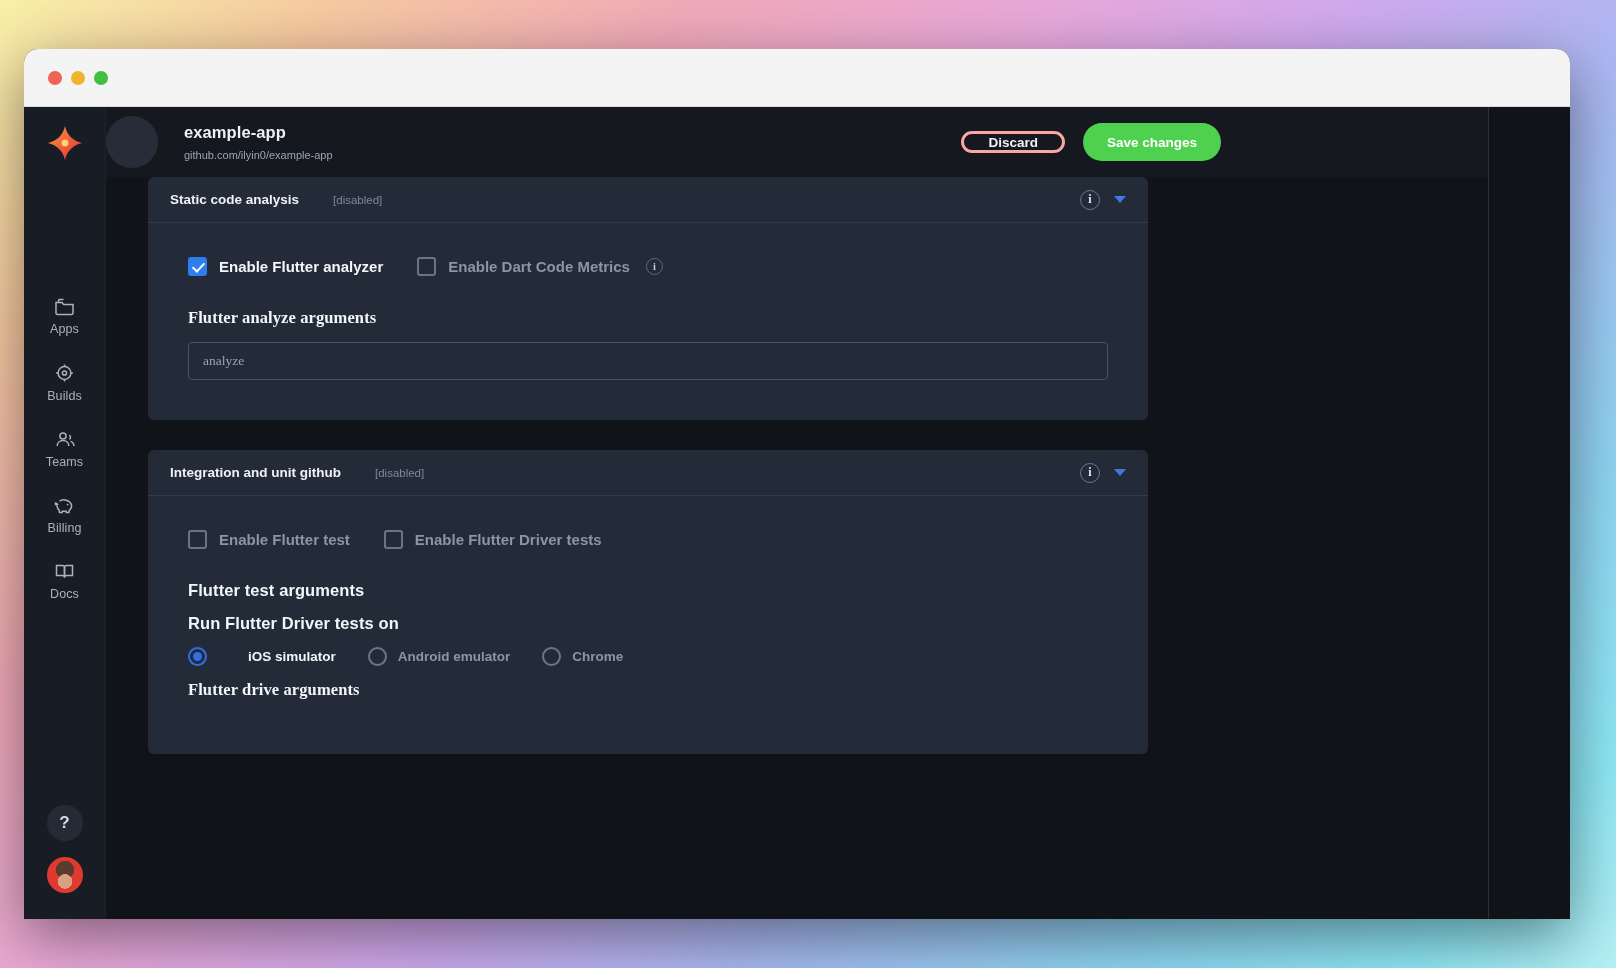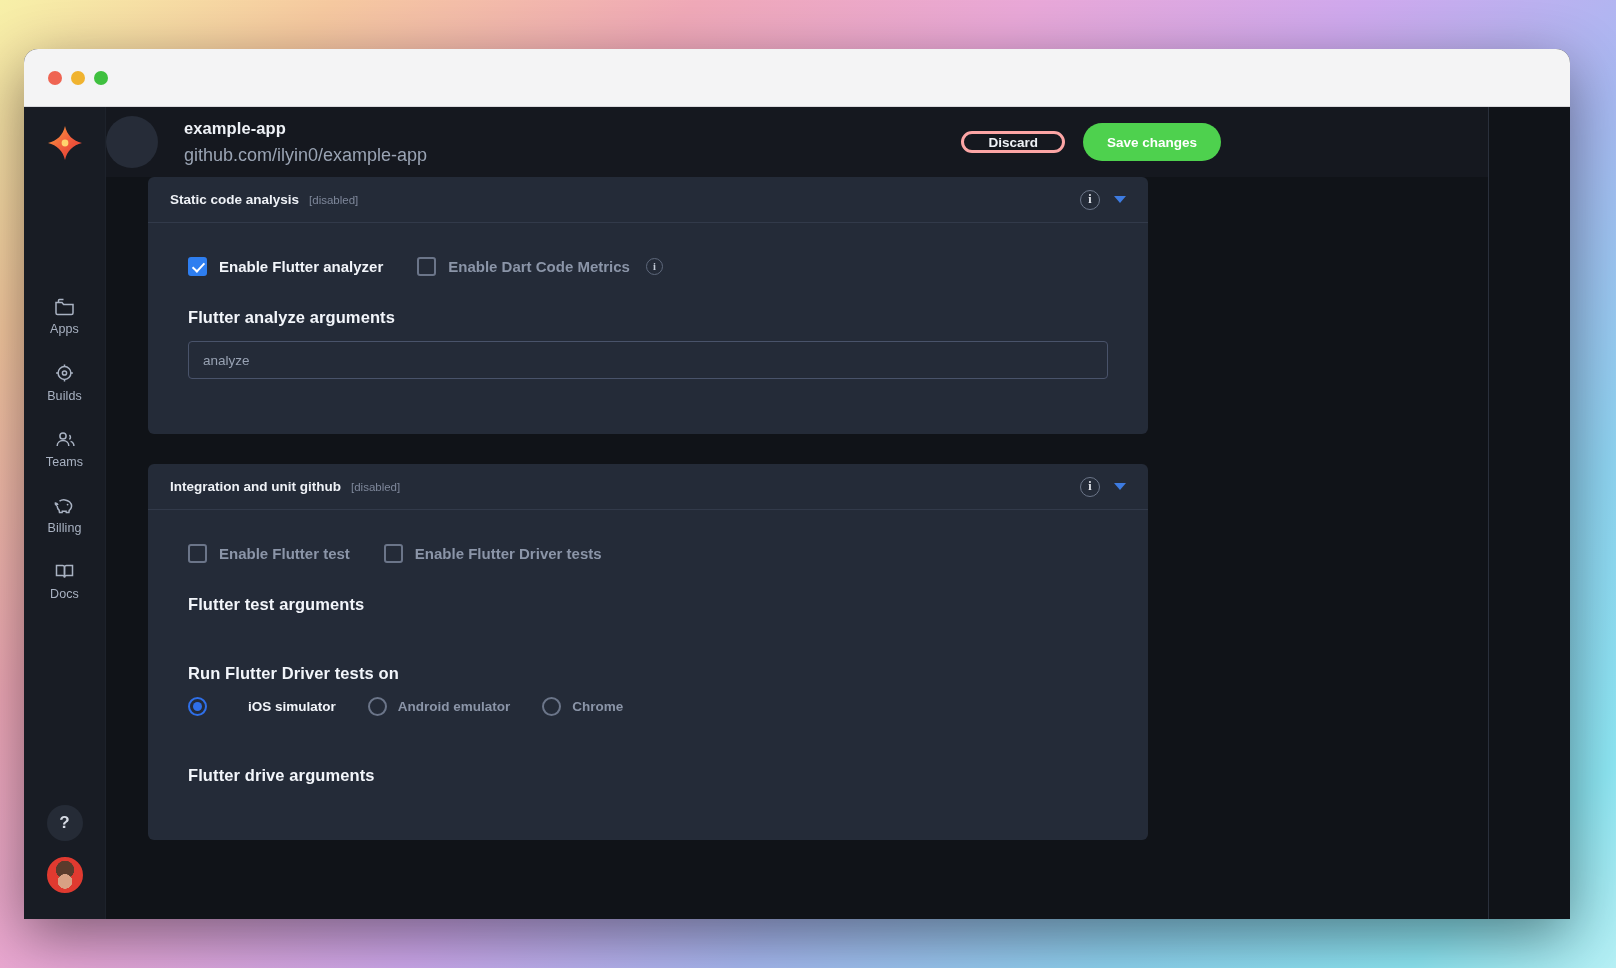--- a/index.html
+++ b/index.html
@@ -170,21 +170,21 @@
   }
   .app-meta { margin-left: 26px; }
   .app-title {
     font-size: 16.5px;
     font-weight: bold;
     color: #eef1f6;
     letter-spacing: .1px;
   }
   .app-repo {
     margin-top: 7px;
-    font-size: 18px;
+    font-size: 11px;
     color: #9aa4b4;
   }
   .head-actions {
     margin-left: auto;
     display: flex;
     align-items: center;
     gap: 18px;
   }
   .btn-discard {
     height: 22px;
@@ -228,20 +228,21 @@
     border-radius: 6px;
     margin-bottom: 30px;
     overflow: hidden;
   }
   .card-head {
     height: 46px;
     display: flex;
     align-items: center;
     padding: 0 22px 0 22px;
     border-bottom: 1px solid #323a4a;
+    gap: 24px;
   }
   .card-title {
     font-size: 13.5px;
     font-weight: bold;
     color: #eef1f6;
   }
   .card-state {
     margin-left: 10px;
     font-size: 11.5px;
     color: #7e879a;
@@ -376,22 +377,22 @@
     border-radius: 50%;
     background: #2f6fe8;
   }
   .radio-label {
     font-size: 13.5px;
     font-weight: bold;
     color: #8b95a8;
   }
   .radio-label.active { color: #f2f5fa; padding-left: 30px; }
 
-  .block { margin-bottom: 50px; }
-  .block:last-child { margin-bottom: 15px; }
+  .block { margin-bottom: 14px; }
+  .block:last-child { margin-bottom: 0; font-family: Liberation Serif, serif; }
 
   
   .right-pane {
     position: absolute;
     right: 0; top: 0; bottom: 0;
     width: 82px;
     border-left: 1px solid #2a303c;
     background: #101318;
   }
 </style>

